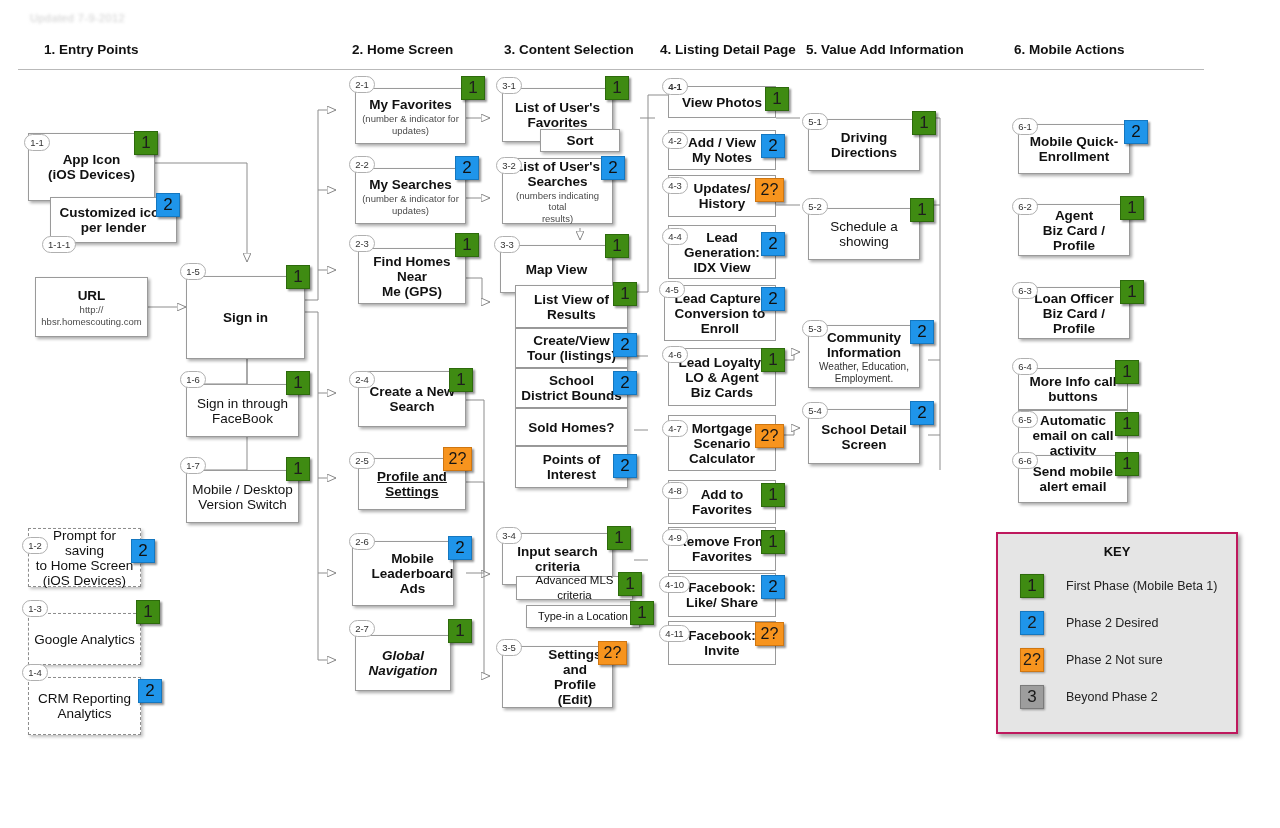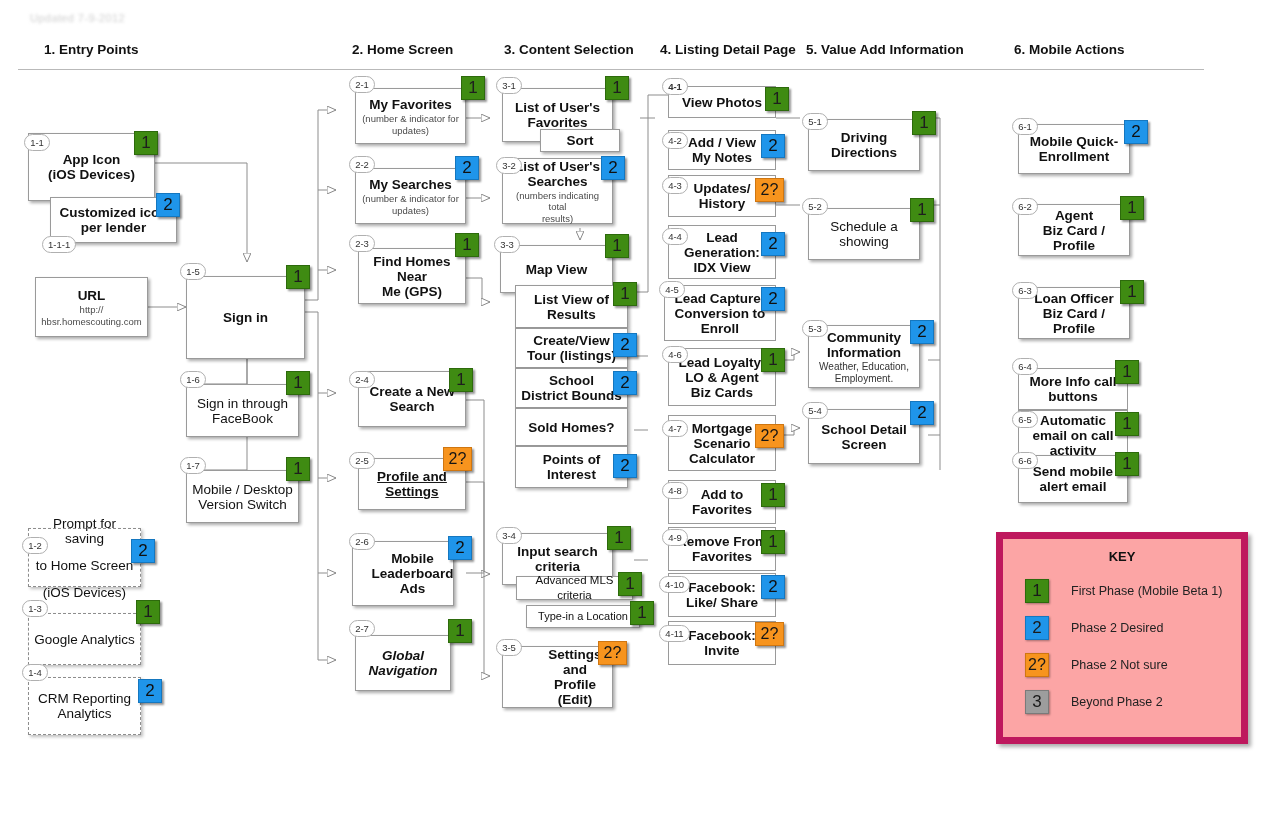--- a/index.html
+++ b/index.html
@@ -58,21 +58,21 @@
     font-size:17px;line-height:22px;text-align:center;font-weight:normal;
     color:#111;box-shadow:2px 2px 2px rgba(0,0,0,.42);z-index:7;
   }
   .badge.p1{background:#3f8b12;border:1px solid #2d6a0c;color:#1e1e1e;}
   .badge.p2{background:#1f95ea;border:1px solid #1577bf;color:#101010;}
   .badge.p2q{background:#f7941e;border:1px solid #cf7611;color:#151515;width:29px;font-size:16px;}
 
   
   #key{
     position:absolute;left:996px;top:532px;width:238px;height:198px;
-    background:#fca5a5;border:7px solid #be185d;box-shadow:3px 3px 4px rgba(0,0,0,.33);
+    background:#e5e5e5;border:2px solid #be185d;box-shadow:3px 3px 4px rgba(0,0,0,.33);
   }
   #key .ktitle{margin-top:10px;text-align:center;font-size:13px;font-weight:bold;color:#111;}
   .krow{position:absolute;left:22px;display:flex;align-items:center;}
   .kbadge{position:relative;width:24px;height:24px;box-sizing:border-box;
     font-size:17px;line-height:22px;text-align:center;box-shadow:1px 1px 2px rgba(0,0,0,.35);}
   .klabel{margin-left:22px;font-size:12.5px;color:#222;white-space:nowrap;}
 </style>
 </head>
 <body>
 
@@ -176,21 +176,21 @@
   <div class="pill" style="left:180px;top:371px;">1-6</div>
   <div class="badge p1" style="left:286px;top:371px;">1</div>
 
   <div class="node" style="left:186px;top:470px;width:113px;height:53px;">
     <div class="ttl reg">Mobile / Desktop</div>
     <div class="ttl reg">Version Switch</div>
   </div>
   <div class="pill" style="left:180px;top:457px;">1-7</div>
   <div class="badge p1" style="left:286px;top:457px;">1</div>
 
-  <div class="node dashed" style="left:28px;top:528px;width:113px;height:59px;gap:12px;">
+  <div class="node dashed" style="left:28px;top:528px;width:113px;height:59px;">
     <div class="ttl reg">Prompt for saving</div>
     <div class="ttl reg">to Home Screen</div>
     <div class="ttl reg">(iOS Devices)</div>
   </div>
   <div class="pill" style="left:22px;top:537px;">1-2</div>
   <div class="badge p2" style="left:131px;top:539px;">2</div>
 
   <div class="node dashed" style="left:28px;top:613px;width:113px;height:52px;">
     <div class="ttl reg">Google Analytics</div>
   </div>

